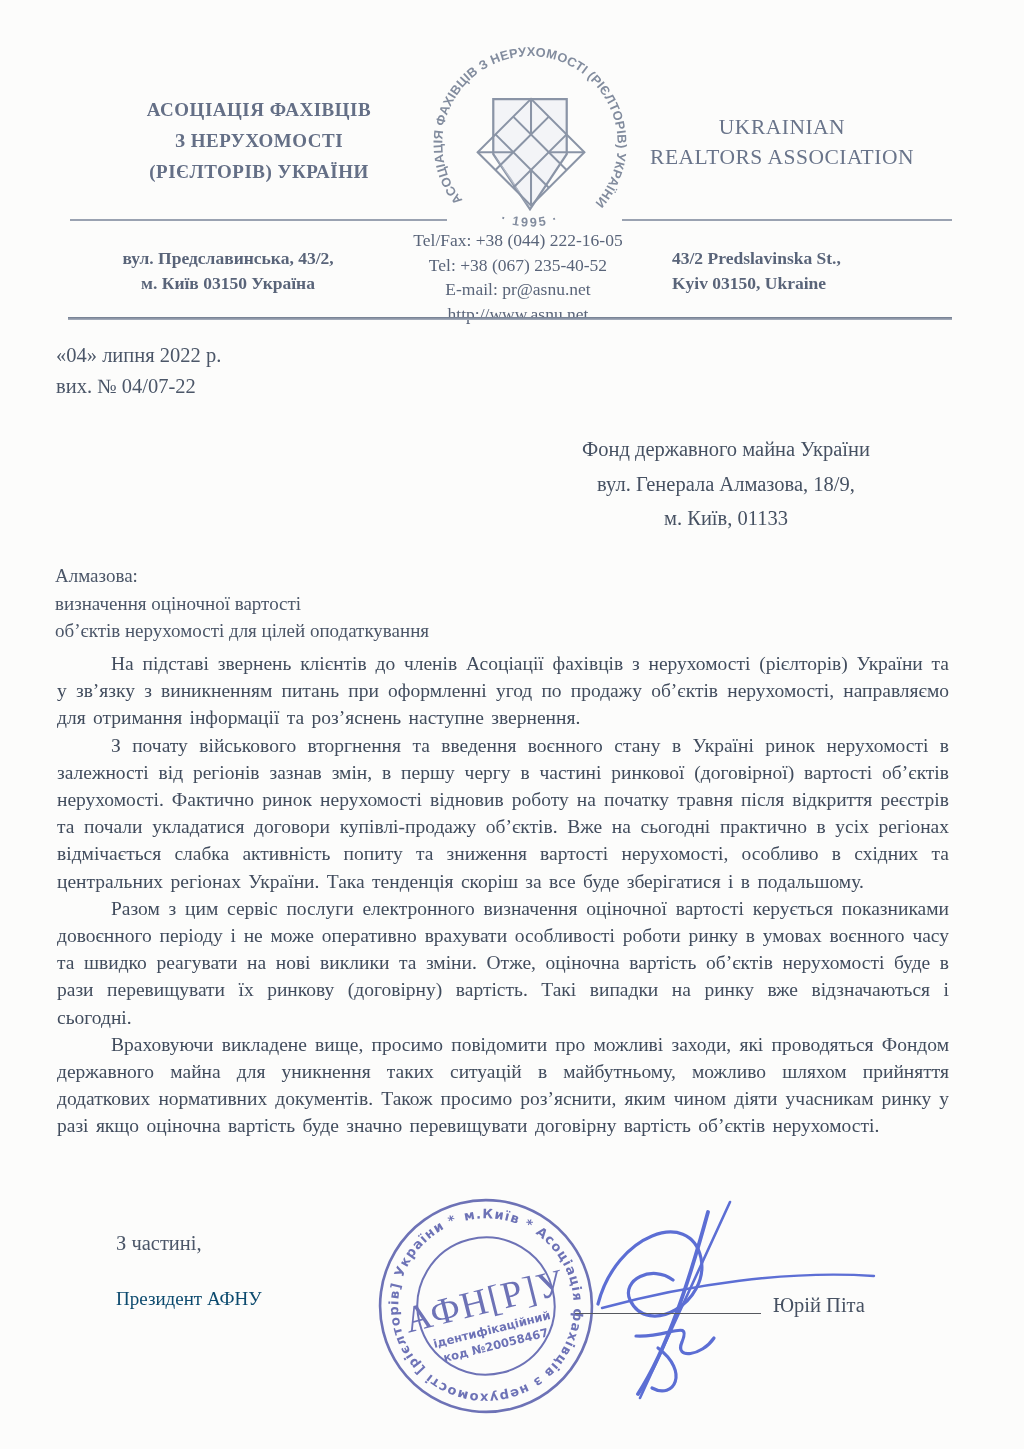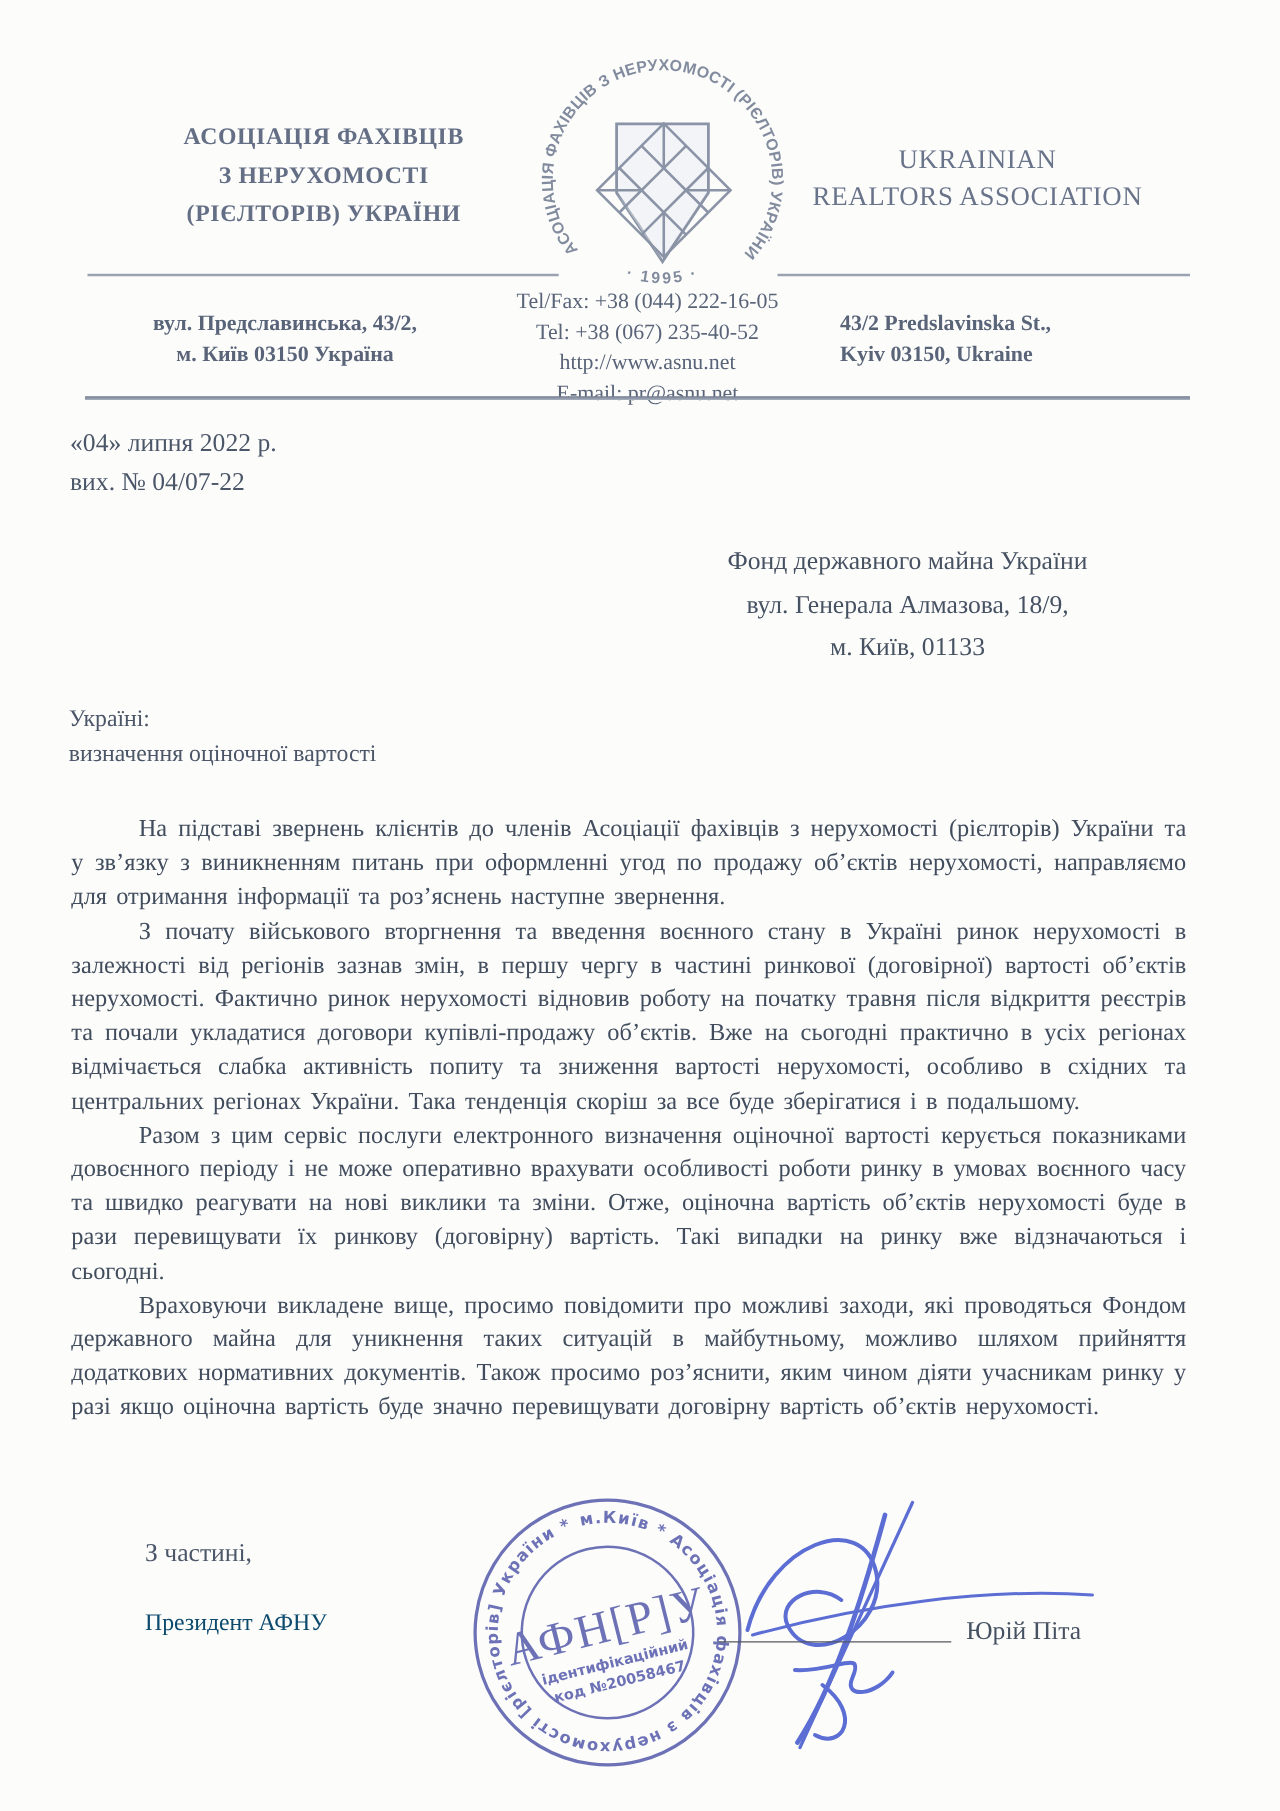--- a/index.html
+++ b/index.html
@@ -112,44 +112,45 @@
   <div class="rule-left"></div>
   <div class="rule-right"></div>
 
   <div class="addr-uk">
     <div>вул. Предславинська, 43/2,</div>
     <div>м. Київ 03150 Україна</div>
   </div>
   <div class="contacts">
     <div>Tel/Fax: +38 (044) 222-16-05</div>
     <div>Tel: +38 (067) 235-40-52</div>
+    <div>E-mail: pr@asnu.net</div>
     <div>http://www.asnu.net</div>
-    <div>E-mail: pr@asnu.net</div>
   </div>
   <div class="addr-en">
     <div>43/2 Predslavinska St.,</div>
     <div>Kyiv 03150, Ukraine</div>
   </div>
 
   <div class="rule-full"></div>
 
   <div class="date-block">
     <div>«04» липня 2022 р.</div>
     <div>вих. № 04/07-22</div>
   </div>
 
   <div class="recipient">
     <div>Фонд державного майна України</div>
     <div>вул. Генерала Алмазова, 18/9,</div>
     <div>м. Київ, 01133</div>
   </div>
 
   <div class="subject">
-    <div>Україні:</div>
+    <div>Алмазова:</div>
     <div>визначення оціночної вартості</div>
+    <div>об’єктів нерухомості для цілей оподаткування</div>
   </div>
 
   <div class="body-text">
     <p>На підставі звернень клієнтів до членів Асоціації фахівців з нерухомості (рієлторів) України та у зв’язку з виникненням питань при оформленні угод по продажу об’єктів нерухомості, направляємо для отримання інформації та роз’яснень наступне звернення.</p>
     <p>З почату військового вторгнення та введення воєнного стану в Україні ринок нерухомості в залежності від регіонів зазнав змін, в першу чергу в частині ринкової (договірної) вартості об’єктів нерухомості. Фактично ринок нерухомості відновив роботу на початку травня після відкриття реєстрів та почали укладатися договори купівлі-продажу об’єктів. Вже на сьогодні практично в усіх регіонах відмічається слабка активність попиту та зниження вартості нерухомості, особливо в східних та центральних регіонах України. Така тенденція скоріш за все буде зберігатися і в подальшому.</p>
     <p>Разом з цим сервіс послуги електронного визначення оціночної вартості керується показниками довоєнного періоду і не може оперативно врахувати особливості роботи ринку в умовах воєнного часу та швидко реагувати на нові виклики та зміни. Отже, оціночна вартість об’єктів нерухомості буде в рази перевищувати їх ринкову (договірну) вартість. Такі випадки на ринку вже відзначаються і сьогодні.</p>
     <p>Враховуючи викладене вище, просимо повідомити про можливі заходи, які проводяться Фондом державного майна для уникнення таких ситуацій в майбутньому, можливо шляхом прийняття додаткових нормативних документів. Також просимо роз’яснити, яким чином діяти учасникам ринку у разі якщо оціночна вартість буде значно перевищувати договірну вартість об’єктів нерухомості.</p>
   </div>
 
   <div class="closing">З частині,</div>

